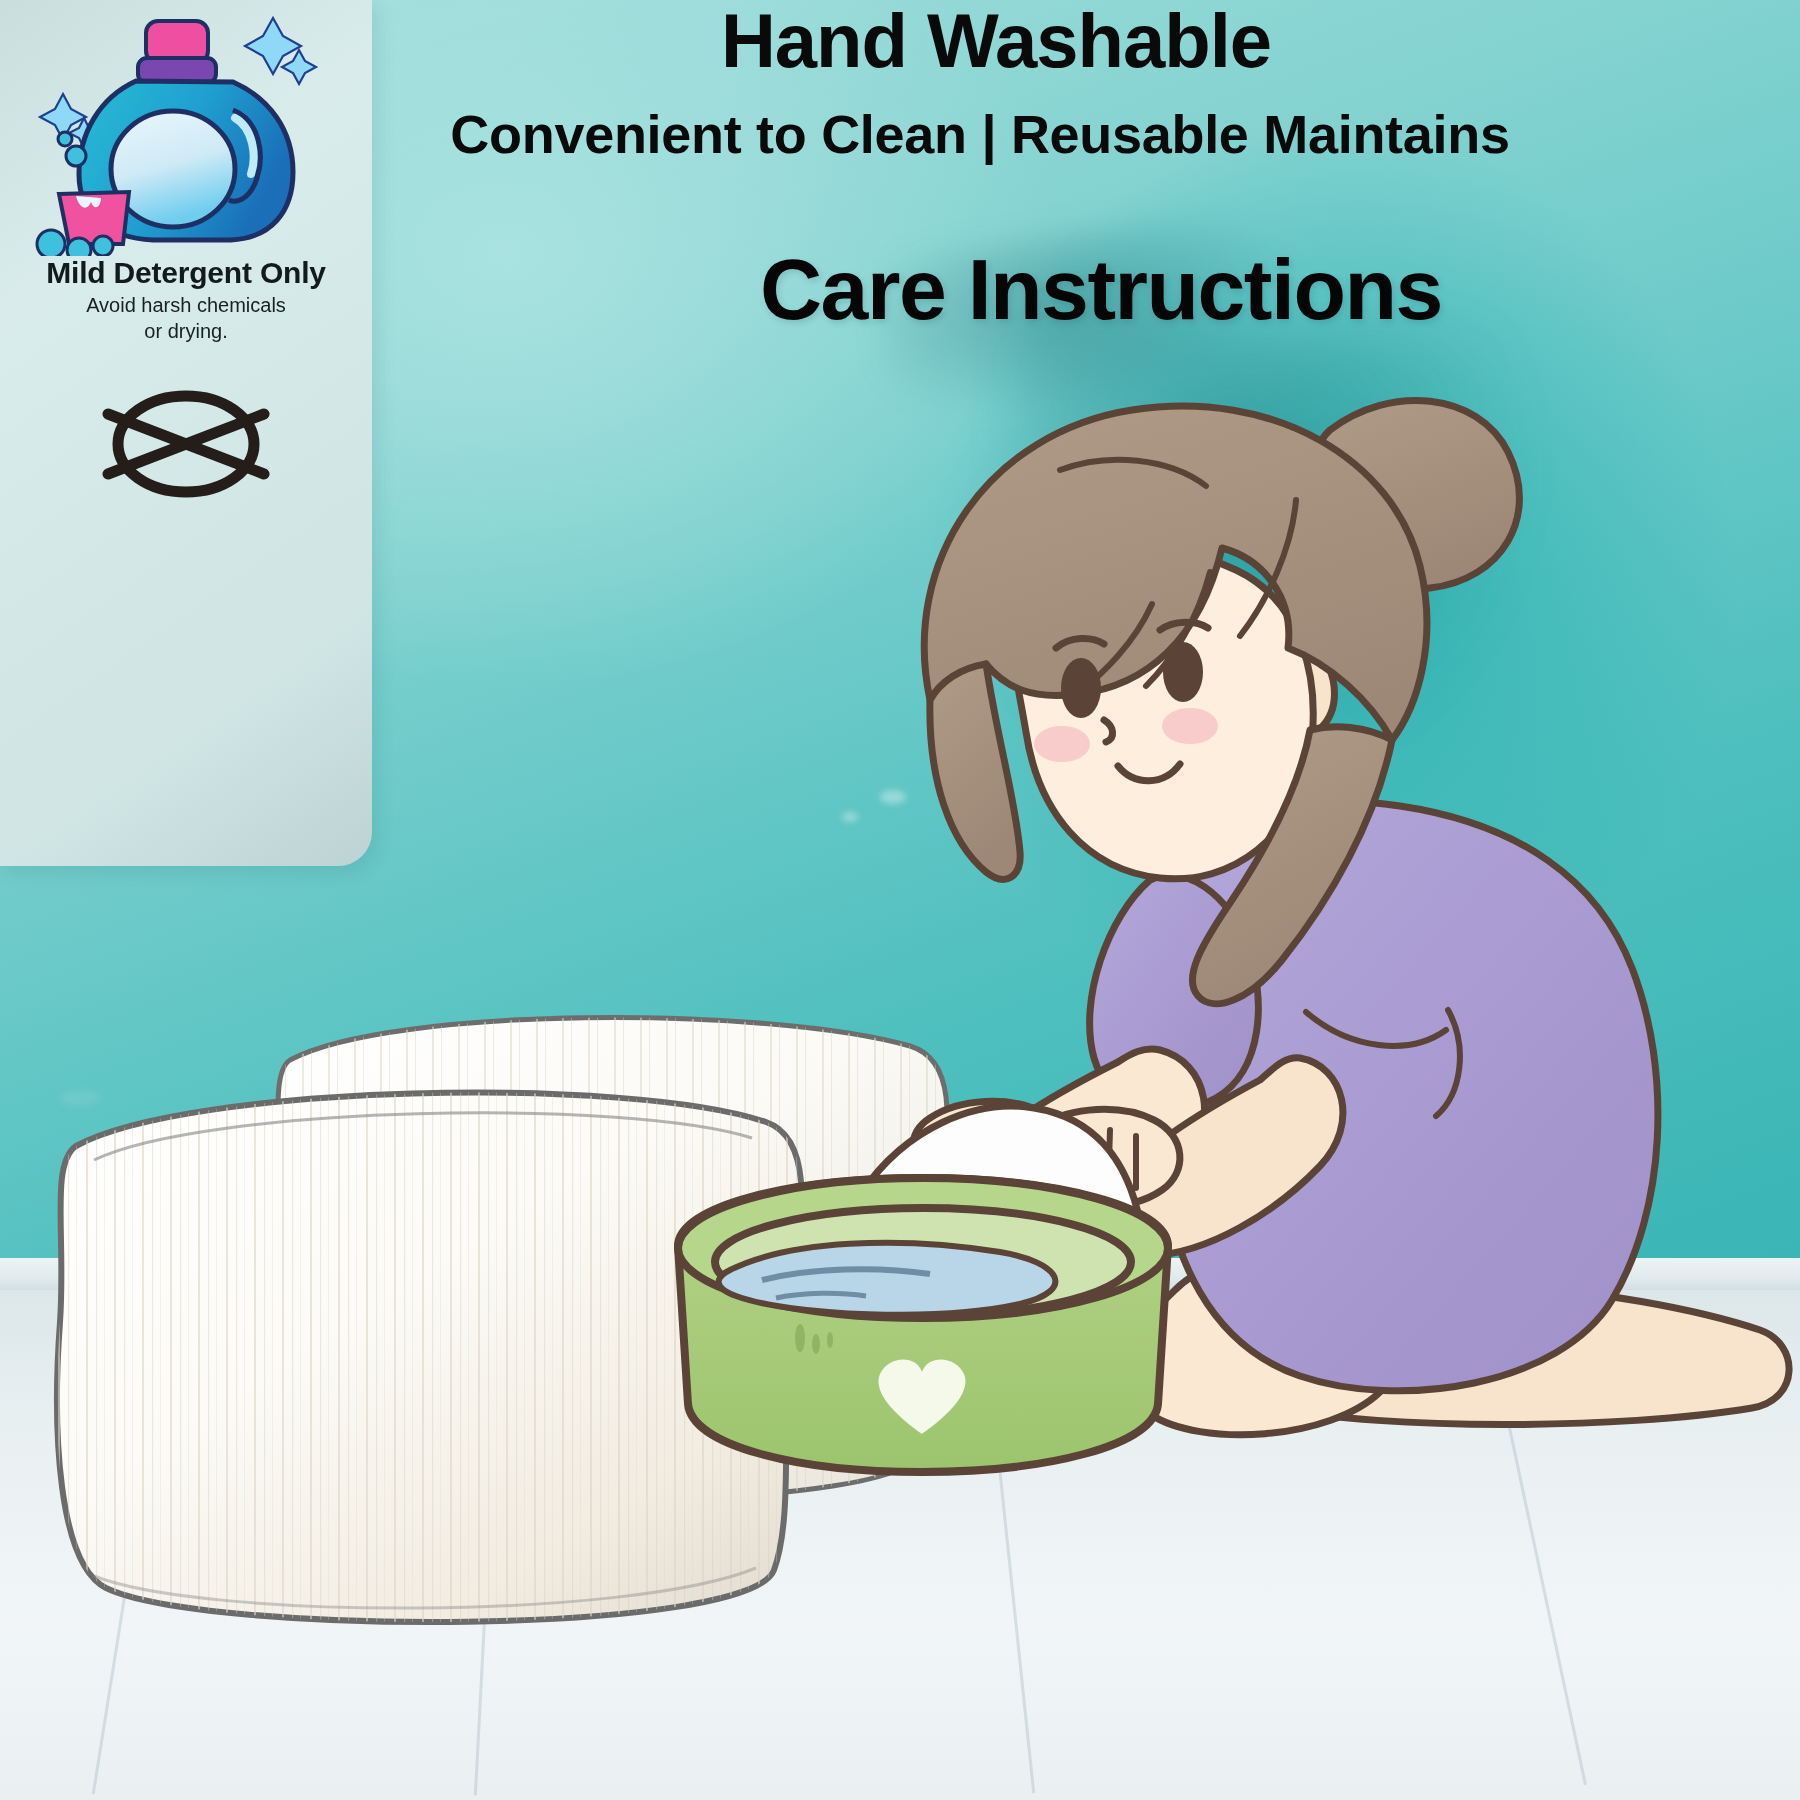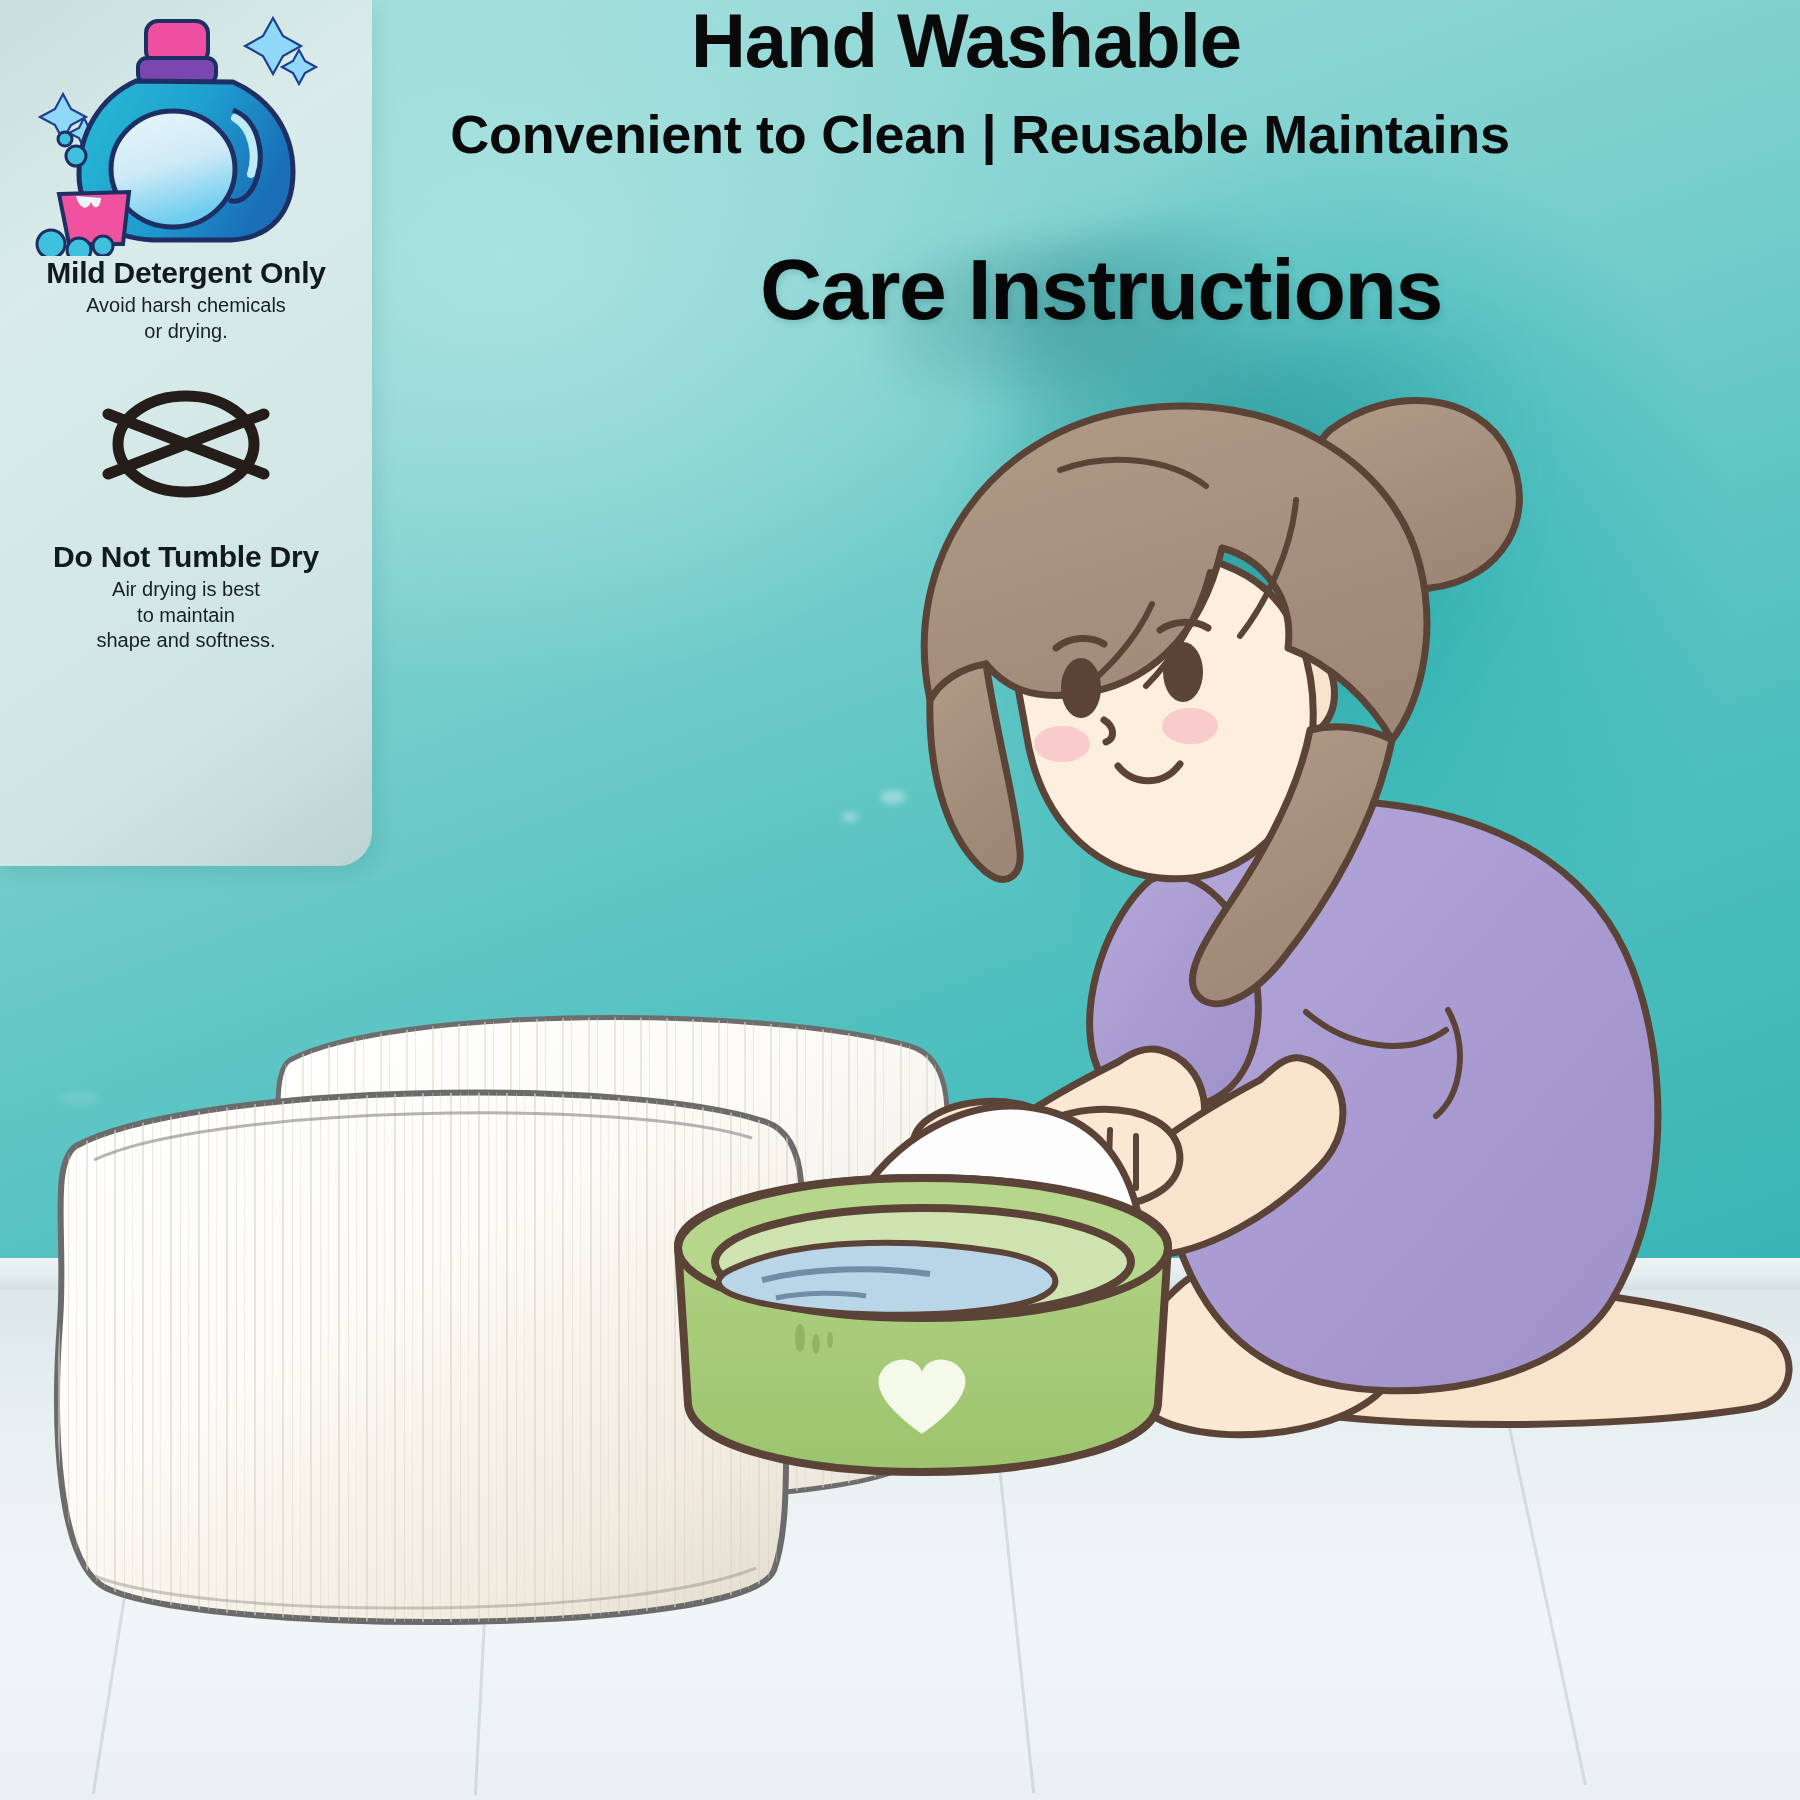--- a/index.html
+++ b/index.html
@@ -63,21 +63,21 @@
     font-size:30px;font-weight:700;letter-spacing:-.2px;line-height:1.1;margin:0 0 4px 0;
   }
   .panel-body{
     font-size:20px;font-weight:400;line-height:1.28;margin:0;color:#172022;
   }
   .nodry-wrap{width:200px;height:140px;margin:30px 0 26px 0;position:relative;}
 
   
   .hdr{position:absolute;text-align:center;color:#0a0a0a;}
   .hdr-title{
-    left:386px;top:2px;width:1160px;
+    left:416px;top:2px;width:1160px;
     font-size:76px;font-weight:800;letter-spacing:-1px;line-height:1.02;
   }
   .hdr-sub{
     left:440px;top:98px;width:1080px;
     font-size:54px;font-weight:700;line-height:1.35;letter-spacing:-.3px;
   }
   .care{
     position:absolute;left:760px;top:246px;width:1050px;text-align:left;
     font-size:86px;font-weight:800;color:#060606;letter-spacing:-1.5px;line-height:1;
     text-shadow:2px 3px 6px rgba(30,90,95,.20);
@@ -330,26 +330,20 @@
     </div>
 
     <div class="nodry-wrap">
       <svg width="200" height="140" viewBox="0 0 200 140">
         <ellipse cx="100" cy="70" rx="68" ry="48" fill="none" stroke="#241d19" stroke-width="11"></ellipse>
         <line x1="22" y1="40" x2="178" y2="100" stroke="#241d19" stroke-width="11" stroke-linecap="round"></line>
         <line x1="22" y1="100" x2="178" y2="40" stroke="#241d19" stroke-width="11" stroke-linecap="round"></line>
       </svg>
     </div>
 
-    <div class="panel-block">
-      <div class="panel-title">Do Not Tumble Dry</div>
-      <div class="panel-body">Air drying is best</div>
-      <div class="panel-body">to maintain</div>
-      <div class="panel-body">shape and softness.</div>
-    </div>
   </div>
 
   <div class="hdr hdr-title">Hand Washable</div>
   <div class="hdr hdr-sub">
     <div>Convenient to Clean | Reusable Maintains</div>
   </div>
   <div class="care">Care Instructions</div>
 
 </div>
 

